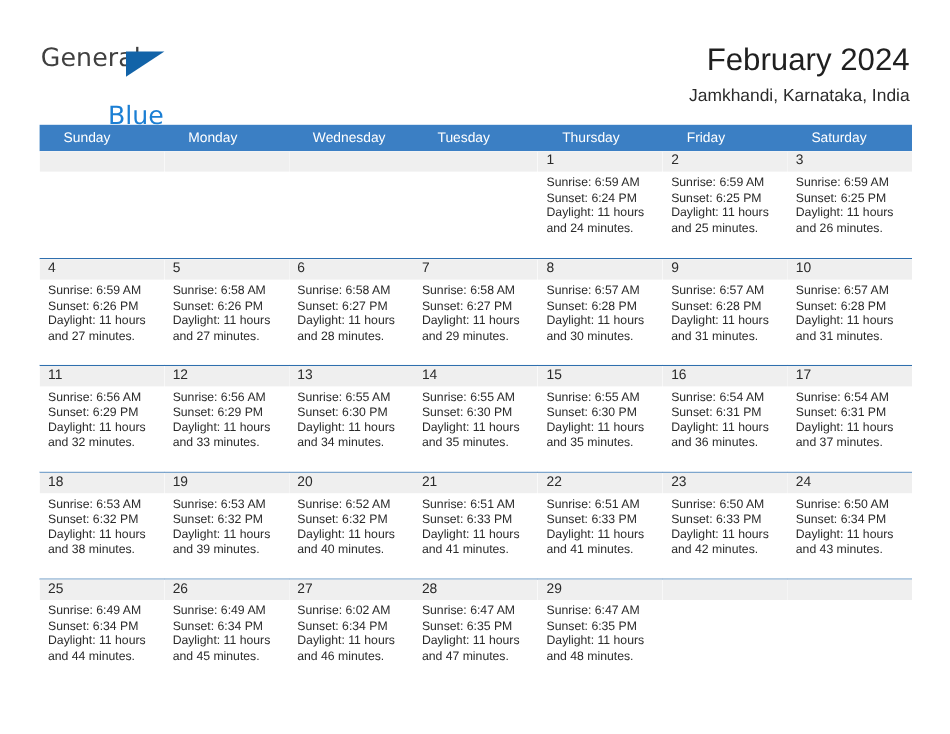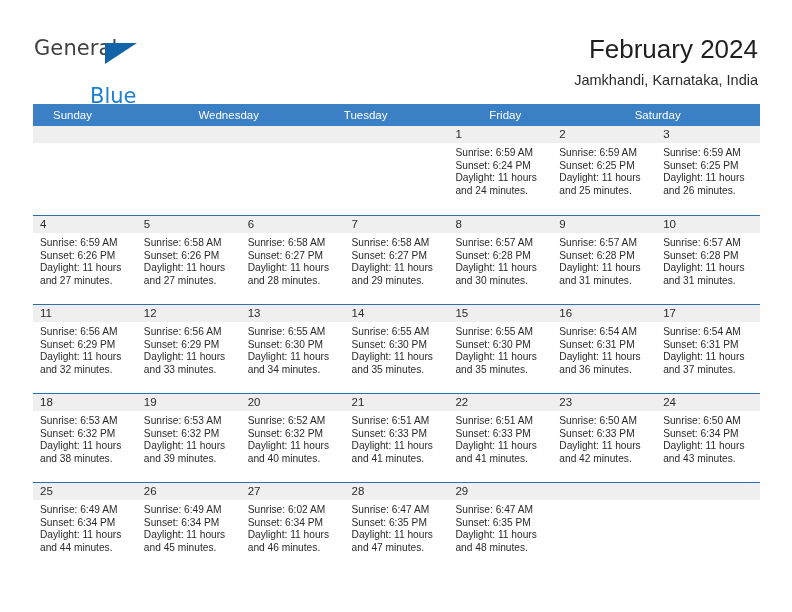--- a/index.html
+++ b/index.html
@@ -162,22 +162,24 @@
     <div class="title-block">
       <div class="title">February 2024</div>
       <div class="subtitle">Jamkhandi, Karnataka, India</div>
     </div>
 
   </div>
 
   <div class="calendar">
     <div class="dow-row" id="dow-row">
         <div class="dow">Sunday</div>
+        <div class="dow">Monday</div>
         <div class="dow">Wednesday</div>
         <div class="dow">Tuesday</div>
+        <div class="dow">Thursday</div>
         <div class="dow">Friday</div>
         <div class="dow">Saturday</div>
       </div>
     <div id="weeks-container">
         <div class="week first">
           <div class="cell empty">
             <div class="cell-date"></div>
           </div>
           <div class="cell empty">
             <div class="cell-date"></div>

